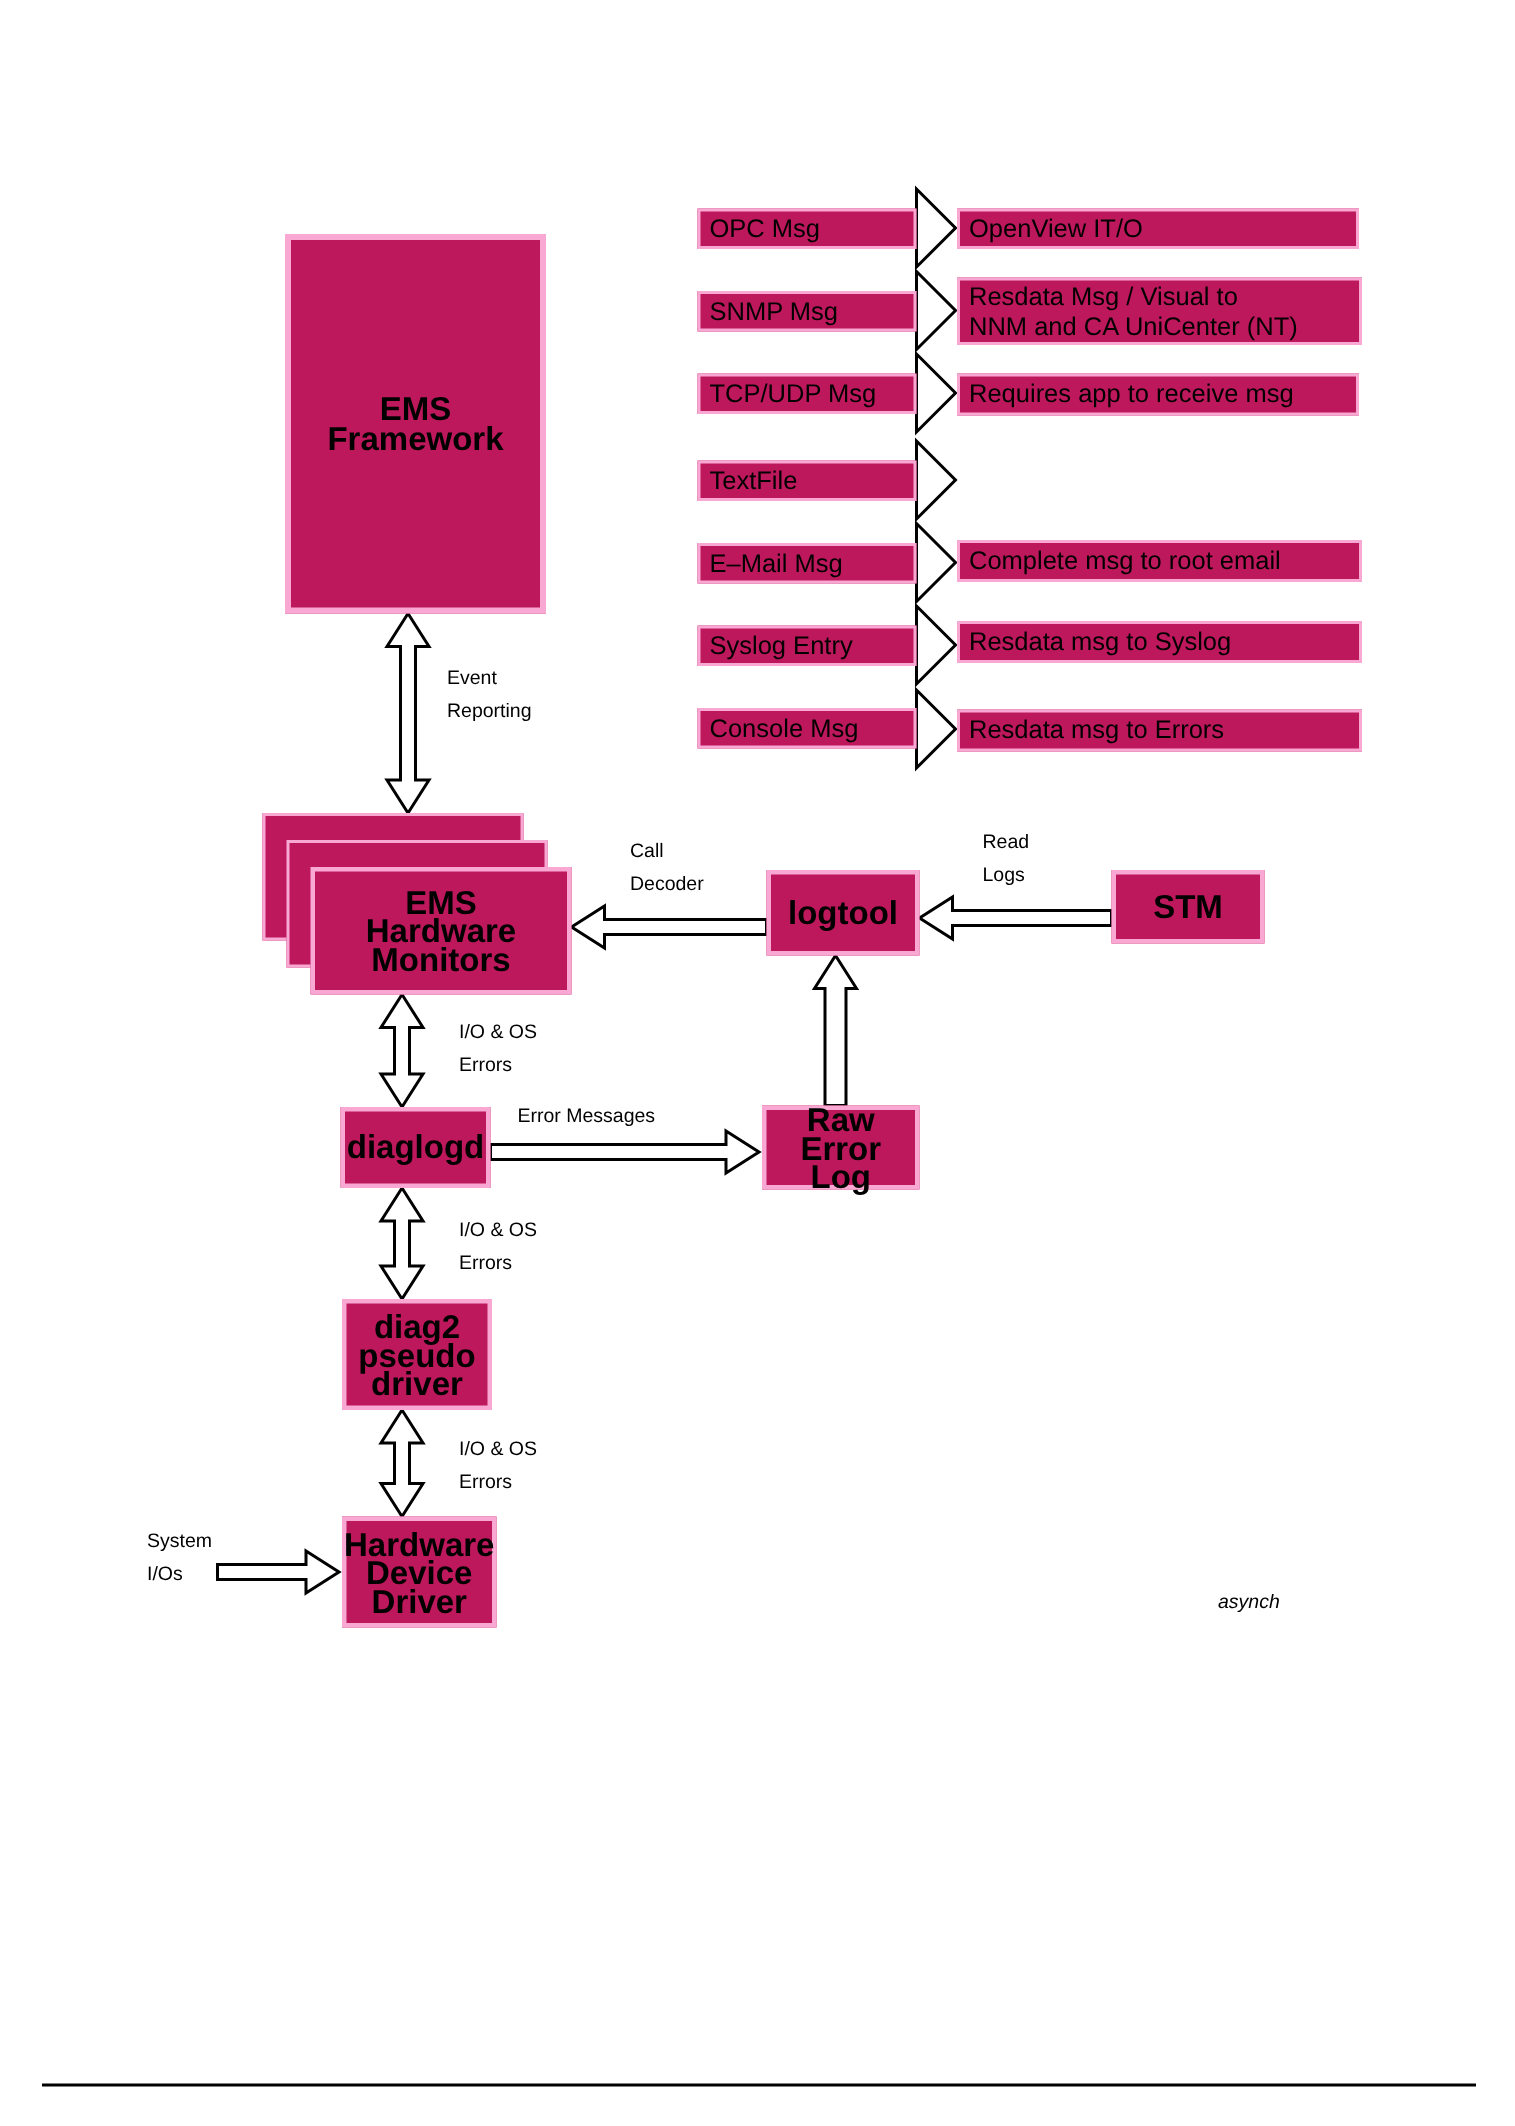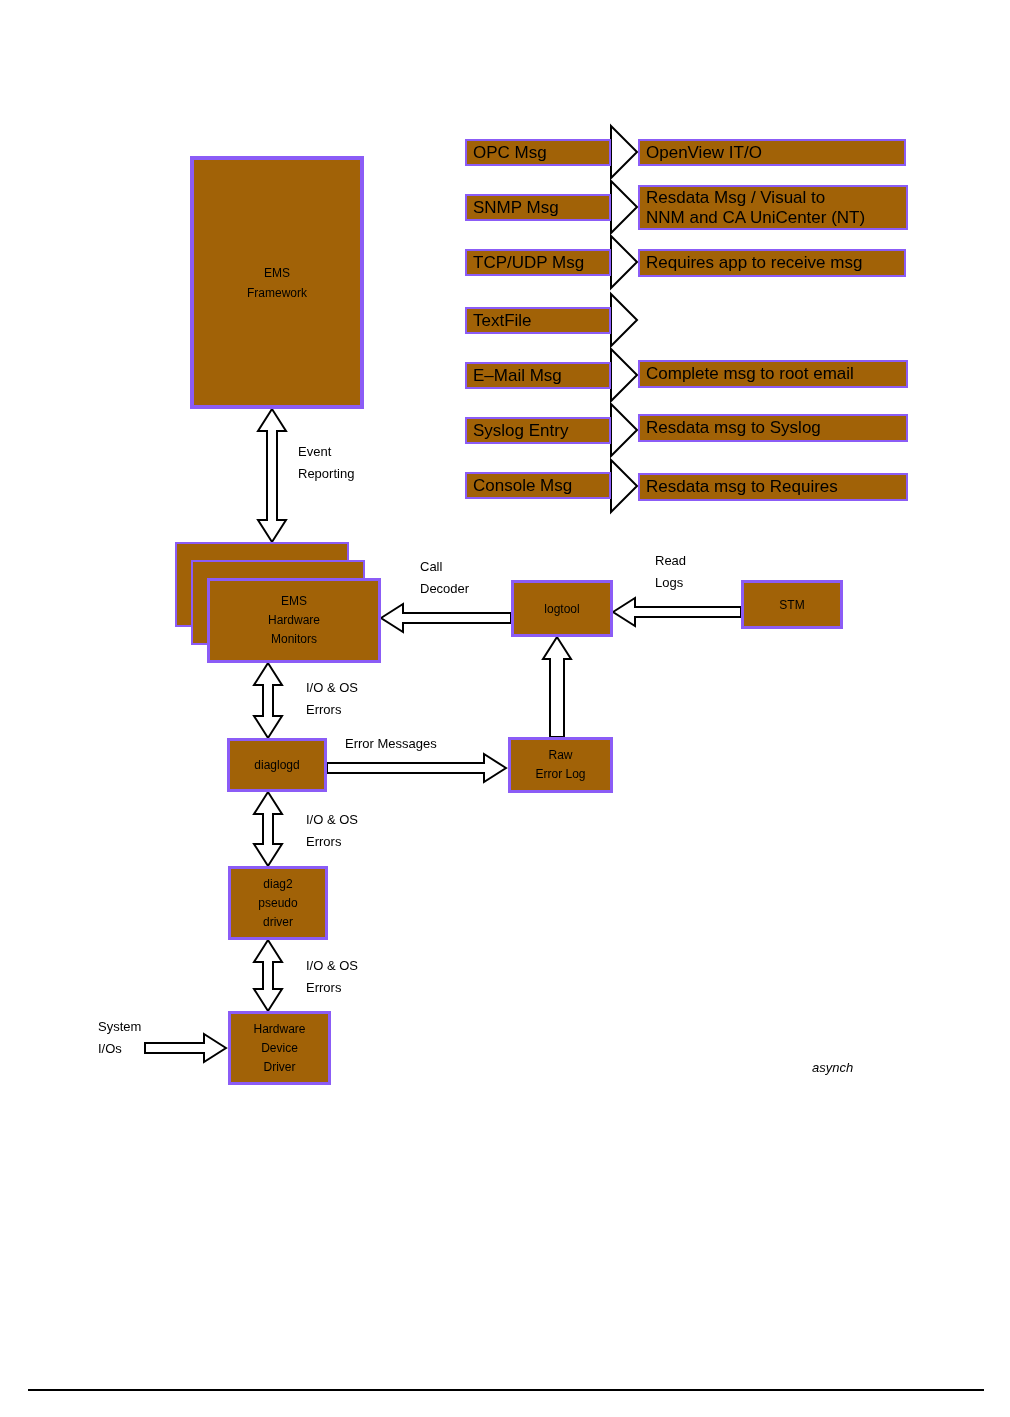--- a/index.html
+++ b/index.html
@@ -5,26 +5,26 @@
   html,body { margin:0; padding:0; background:#fff; }
   .canvas {
     position:relative; width:1010px; height:1417px;
     background:#fff; color:#000;
     font-family:"Liberation Sans", sans-serif;
     overflow:hidden;
   }
   .arrow-layer { position:absolute; left:0; top:0; }
   .arrow-layer polygon { fill:#fff; stroke:#000; stroke-width:2; stroke-linejoin:miter; }
   .box {
-    position:absolute; background:#a16207; border:3px solid #8b5cf6;
+    position:absolute; background:#be185d; border:3px solid #f9a8d4;
     box-sizing:border-box; display:flex; align-items:center;
   }
   .node {
     justify-content:center; text-align:center;
-    font-weight:normal; font-size:12px; line-height:20px;
+    font-weight:bold; font-size:22px; line-height:20px;
     white-space:pre-line;
   }
   .thickest { border-width:4px; }
   .stack-back { border-width:2px; }
   .io-box {
     border-width:2px; font-size:17px; line-height:20px;
     padding-left:6px; white-space:pre-line; font-weight:normal;
   }
   .lbl {
     position:absolute; font-size:13px; line-height:22px;
@@ -80,21 +80,21 @@
 
   <div class="box io-box" style="left:465px;top:307px;width:146px;height:27px">TextFile</div>
 
   <div class="box io-box" style="left:465px;top:362px;width:146px;height:27px">E–Mail Msg</div>
   <div class="box io-box" style="left:638px;top:360px;width:270px;height:28px">Complete msg to root email</div>
 
   <div class="box io-box" style="left:465px;top:417px;width:146px;height:27px">Syslog Entry</div>
   <div class="box io-box" style="left:638px;top:414px;width:270px;height:28px">Resdata msg to Syslog</div>
 
   <div class="box io-box" style="left:465px;top:472px;width:146px;height:27px">Console Msg</div>
-  <div class="box io-box" style="left:638px;top:473px;width:270px;height:28px">Resdata msg to Requires</div>
+  <div class="box io-box" style="left:638px;top:473px;width:270px;height:28px">Resdata msg to Errors</div>
 
   <div class="box stack-back" style="left:175px;top:542px;width:174px;height:85px"></div>
   <div class="box stack-back" style="left:191px;top:560px;width:174px;height:85px"></div>
   <div class="box node" style="left:207px;top:578px;width:174px;height:85px;line-height:19px">EMS
 Hardware
 Monitors</div>
 
   <div class="box node" style="left:511px;top:580px;width:102px;height:57px">logtool</div>
   <div class="box node" style="left:741px;top:580px;width:102px;height:49px">STM</div>
 

